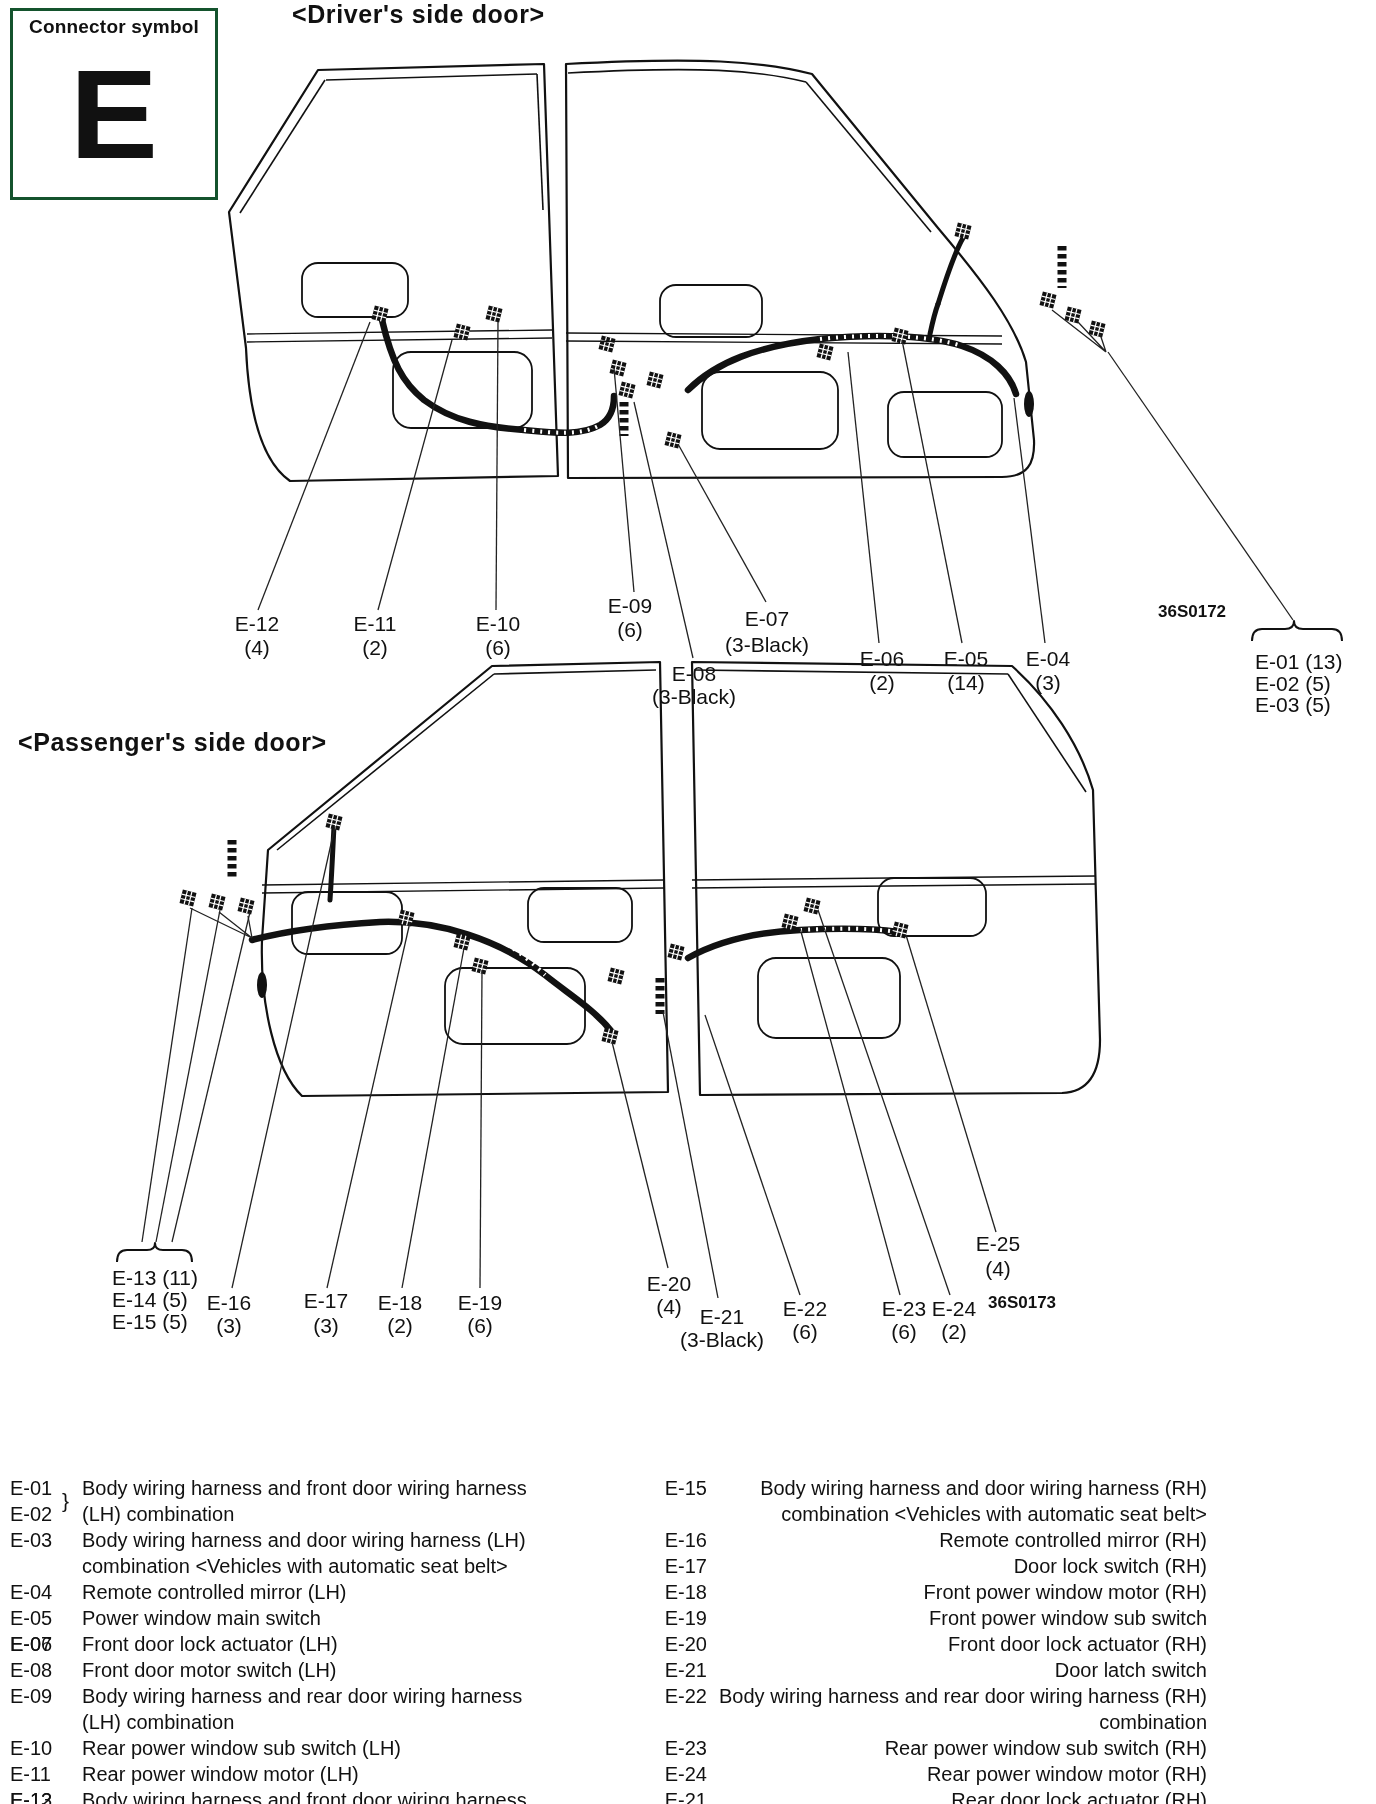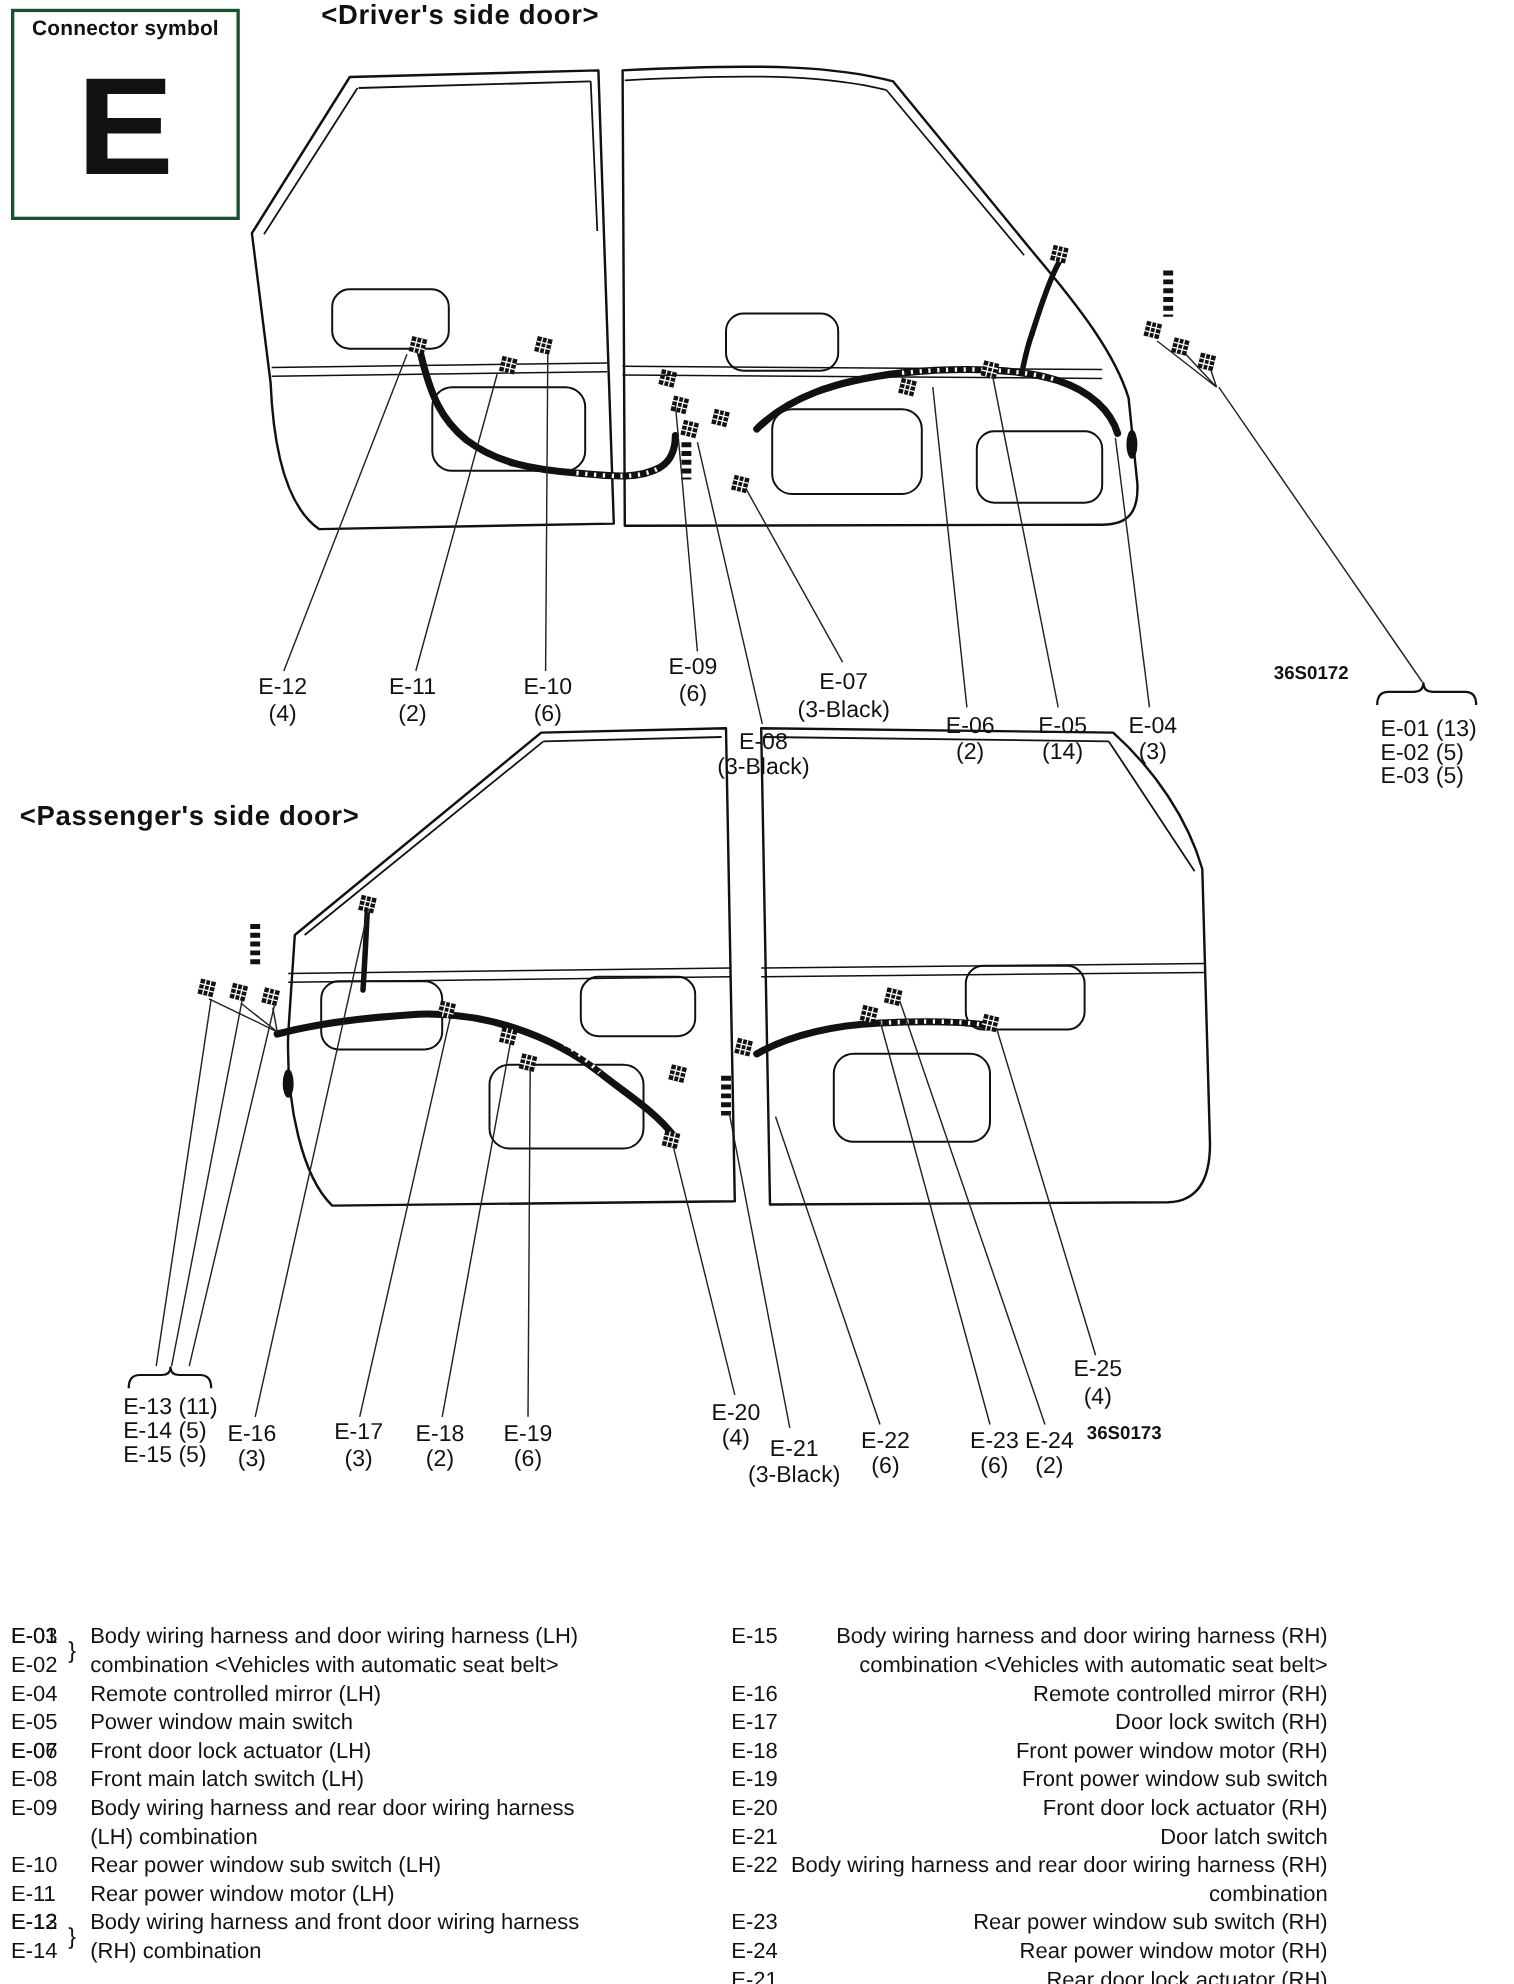--- a/index.html
+++ b/index.html
@@ -247,20 +247,21 @@
     <text class="sfig" x="988" y="658">36S0173</text>
   </svg>
 
   <div class="legend-col legend-left">
     <div class="lrow">
       <div class="codes">
         <div class="code">E-01</div>
         <div class="code">E-02</div>
       </div>
       <div class="rbrace">}</div>
+      <div class="desc">Body wiring harness and front door wiring harness (LH) combination</div>
     </div>
     <div class="lrow">
       <div class="codes">
           <div class="code">E-03</div>
         </div>
       <div class="desc">Body wiring harness and door wiring harness (LH) combination &lt;Vehicles with automatic seat belt&gt;</div>
     </div>
     <div class="lrow">
       <div class="codes">
           <div class="code">E-04</div>
@@ -281,21 +282,21 @@
     <div class="lrow">
       <div class="codes">
           <div class="code">E-07</div>
         </div>
       <div class="desc">Front door lock actuator (LH)</div>
     </div>
     <div class="lrow">
       <div class="codes">
           <div class="code">E-08</div>
         </div>
-      <div class="desc">Front main latch switch (LH)</div>
+      <div class="desc">Front door motor switch (LH)</div>
     </div>
     <div class="lrow">
       <div class="codes">
           <div class="code">E-09</div>
         </div>
       <div class="desc">Body wiring harness and rear door wiring harness (LH) combination</div>
     </div>
     <div class="lrow">
       <div class="codes">
           <div class="code">E-10</div>

